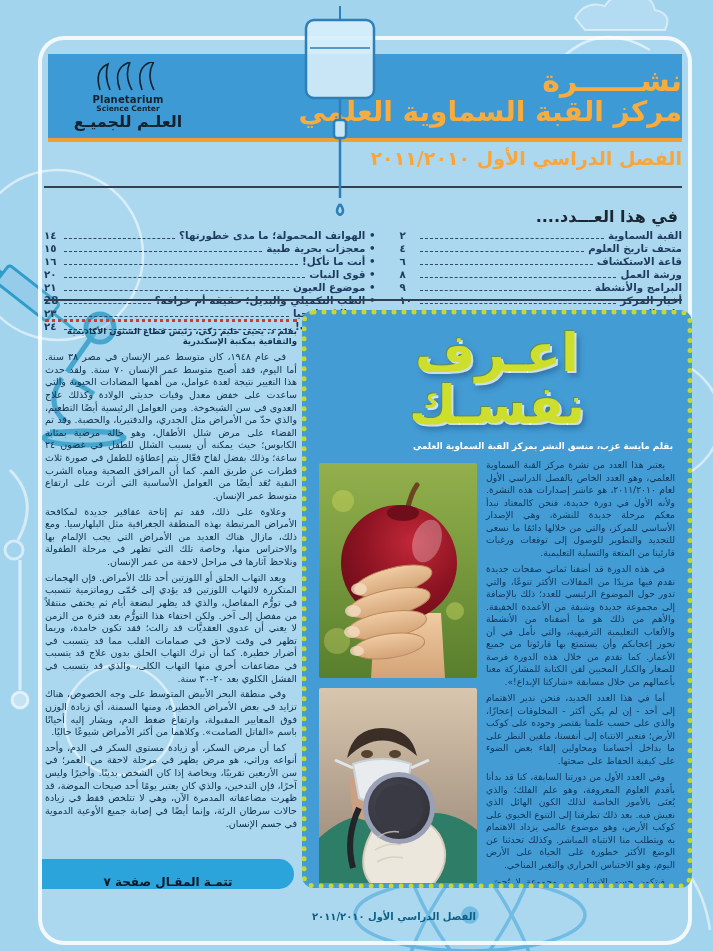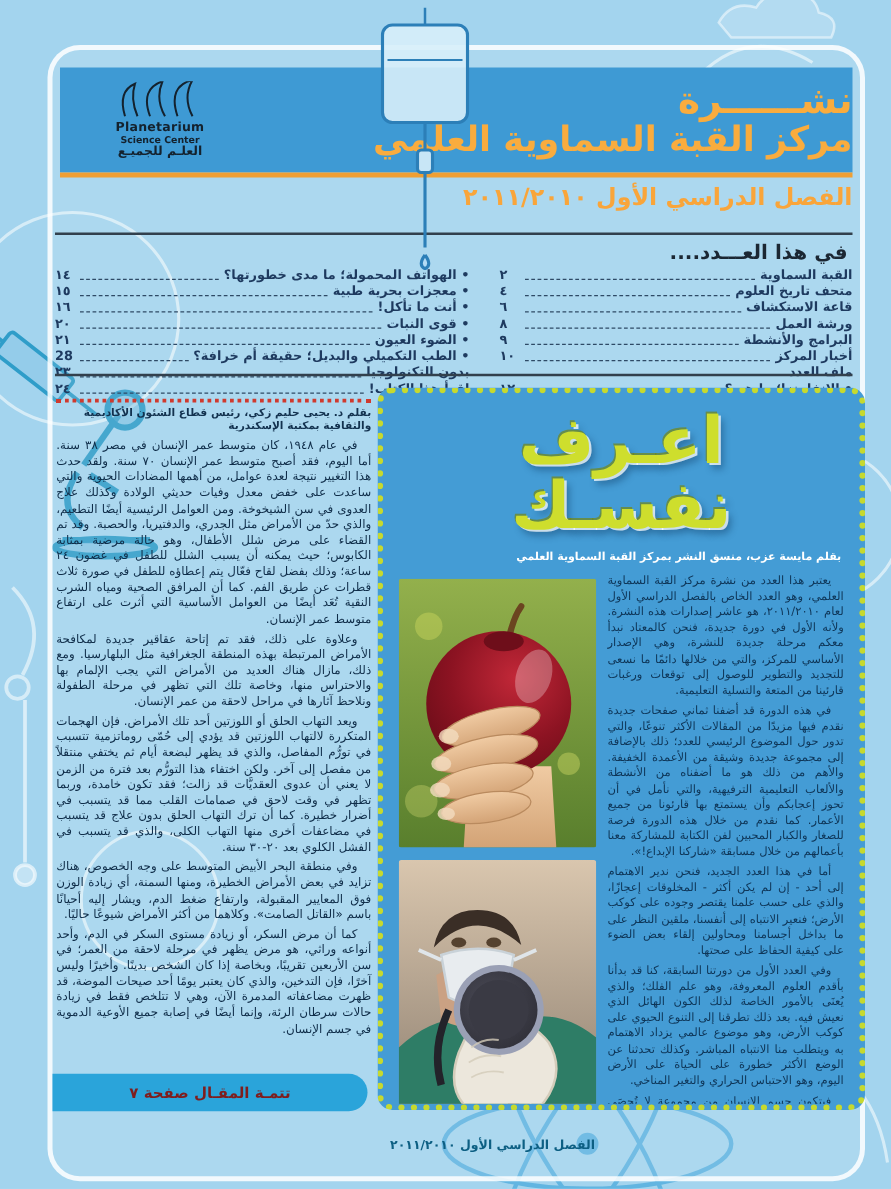--- a/index.html
+++ b/index.html
@@ -20,29 +20,29 @@
     z-index:1;
   }
   
   .header-band{
     left:48px;top:54px;width:634px;height:84px;background:#3e9ad4;z-index:2;
     display:flex;flex-direction:row-reverse;justify-content:space-between;align-items:center;
   }
   .logo-block{width:160px;padding-right:42px;text-align:center;color:#14222e;line-height:1;}
   .logo-block .en1{font-size:10px;font-weight:bold;letter-spacing:.2px;}
   .logo-block .en2{font-size:7.5px;font-weight:bold;}
-  .logo-block .ar{font-size:10px;font-weight:bold;margin-top:2px;}
+  .logo-block .ar{font-size:16px;font-weight:bold;margin-top:2px;}
   .head-titles{text-align:right;padding-left:18px;color:#f9ac3e;font-weight:bold;line-height:1.08;}
   .head-titles .nline{font-size:30px;letter-spacing:6px;}
   .head-titles .tline{font-size:28px;}
   .orange-rule{left:48px;top:138px;width:634px;height:4px;background:#ef9f33;z-index:2;}
   .semester{left:282px;top:147px;width:400px;text-align:right;font-size:19px;font-weight:bold;color:#f9a53a;z-index:2;}
   .rule{height:2px;background:#32404d;z-index:2;}
   
-  .toc{left:44px;top:191px;width:638px;z-index:2;color:#1e3a5f;}
+  .toc{left:44px;top:206px;width:638px;z-index:2;color:#1e3a5f;}
   .toc-heading{font-size:16px;font-weight:bold;color:#1b2733;padding:1px 4px 3px;}
   .toc-cols{display:flex;gap:24px;}
   .toc-col{display:flex;flex-direction:column;}
   .toc-col.rcol{width:46%;}
   .toc-col.lcol{width:54%;}
   .toc-row{display:flex;align-items:flex-end;font-size:10.3px;font-weight:bold;line-height:13px;height:13px;}
   .toc-label{white-space:nowrap;}
   .toc-leader{flex:1;border-bottom:1.6px dashed #2e4a66;margin:0 4px 3px;}
   .toc-page{min-width:16px;text-align:left;}
   .toc-row:has(.toc-page:empty) .toc-leader{visibility:hidden;}
@@ -51,22 +51,22 @@
   .left-title{
     font-size:30px;font-weight:bold;color:#f9a328;line-height:1;margin:22px 0 4px;
     text-shadow:-2px 0 0 #fff,2px 0 0 #fff,0 -2px 0 #fff,0 2px 0 #fff,3px 4px 4px rgba(10,60,90,.35);
     position:relative;z-index:3;text-align:right;letter-spacing:1px;
   }
   .red-dots{border-top:3px dotted #cf3a2f;margin:7px 0 4px;}
   .left-byline{font-size:8.5px;font-weight:bold;color:#13324f;margin-bottom:5px;}
   .left-col p{font-size:9.5px;line-height:1.33;text-align:justify;margin:0 0 3px;text-indent:11px;}
   .continue-pill{
     left:42px;top:859px;width:252px;height:30px;background:#2aa4da;
-    border-radius:0 16px 16px 0;z-index:2;display:flex;align-items:center;justify-content:center;
-    color:#7f1d1d;font-size:12px;font-weight:bold;
+    border-radius:0 16px 16px 0;z-index:2;display:flex;align-items:flex-end;justify-content:center;
+    color:#0f172a;font-size:12px;font-weight:bold;
   }
   
   .right-box{
     left:302px;top:310px;width:390px;height:578px;box-sizing:border-box;
     background:#449cd5;border:5px dotted #c6d92f;border-radius:12px;
     z-index:2;padding:8px 12px;overflow:hidden;color:#0e3557;
   }
   .kn-title{
     text-align:center;font-size:52px;font-weight:bold;color:#cede2d;line-height:1;
     letter-spacing:4px;margin-top:4px;
@@ -224,21 +224,21 @@
           <span class="toc-label">• أنت ما تأكل!</span>
           <span class="toc-leader"></span>
           <span class="toc-page">١٦</span>
         </div>
       <div class="toc-row">
           <span class="toc-label">• قوى النبات</span>
           <span class="toc-leader"></span>
           <span class="toc-page">٢٠</span>
         </div>
       <div class="toc-row">
-          <span class="toc-label">• الضوء العيون</span>
+          <span class="toc-label">• موضوع العيون</span>
           <span class="toc-leader"></span>
           <span class="toc-page">٢١</span>
         </div>
       <div class="toc-row">
           <span class="toc-label">• الطب التكميلي والبديل؛ حقيقة أم خرافة؟</span>
           <span class="toc-leader"></span>
           <span class="toc-page">28</span>
         </div>
       <div class="toc-row">
           <span class="toc-label">بدون التكنولوجيا</span>

